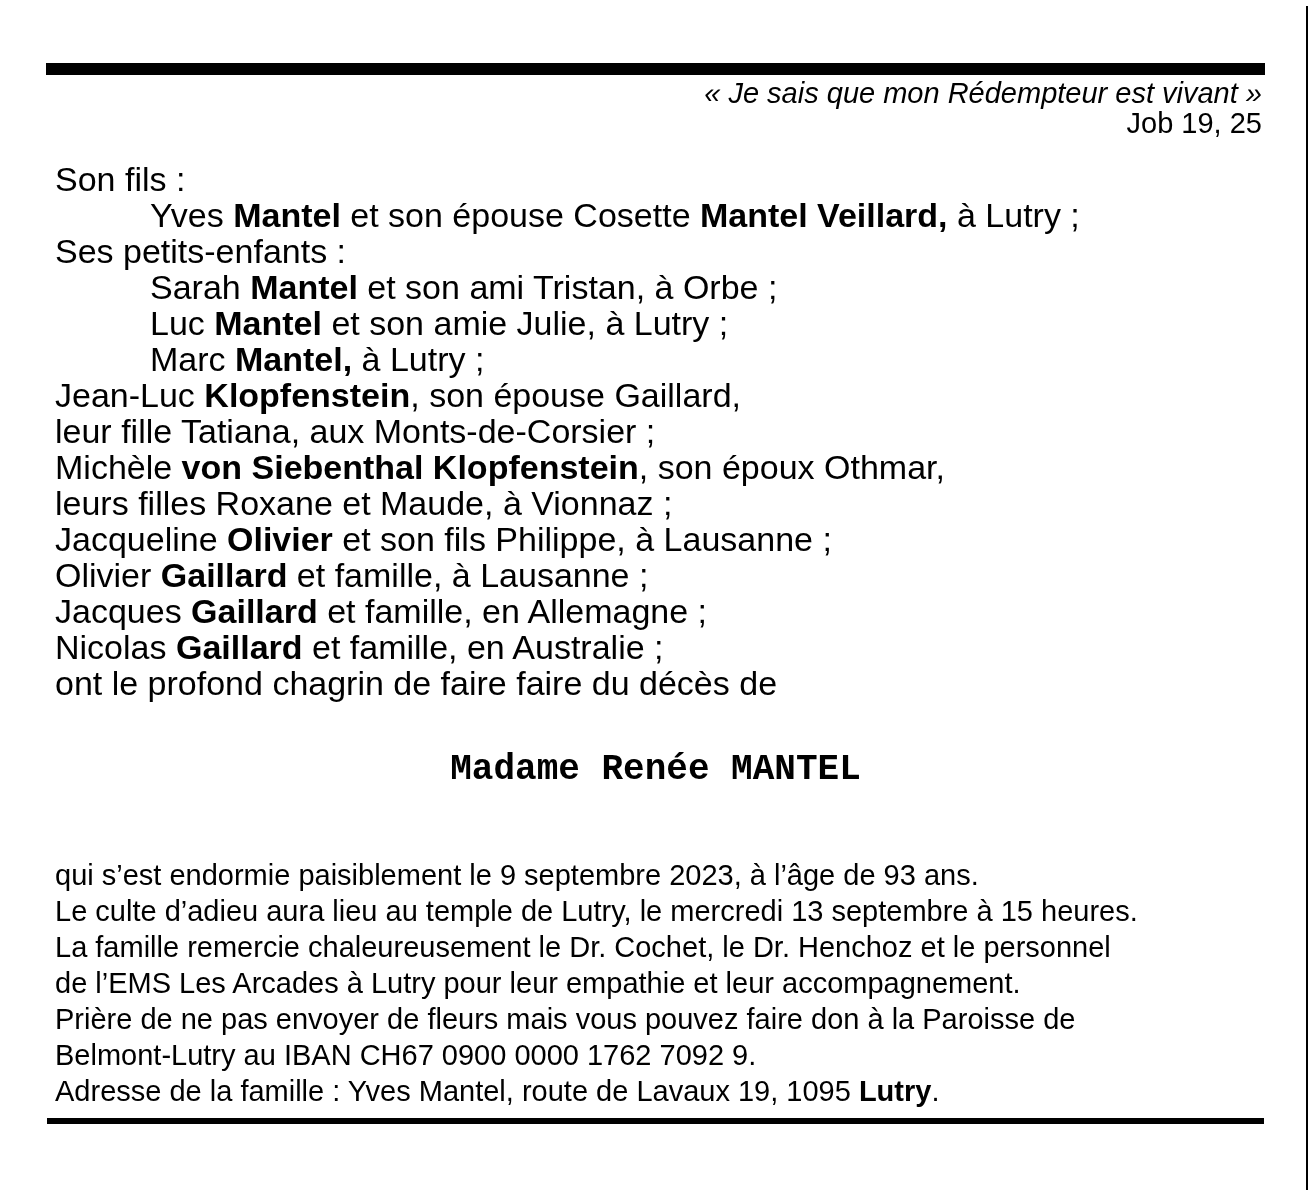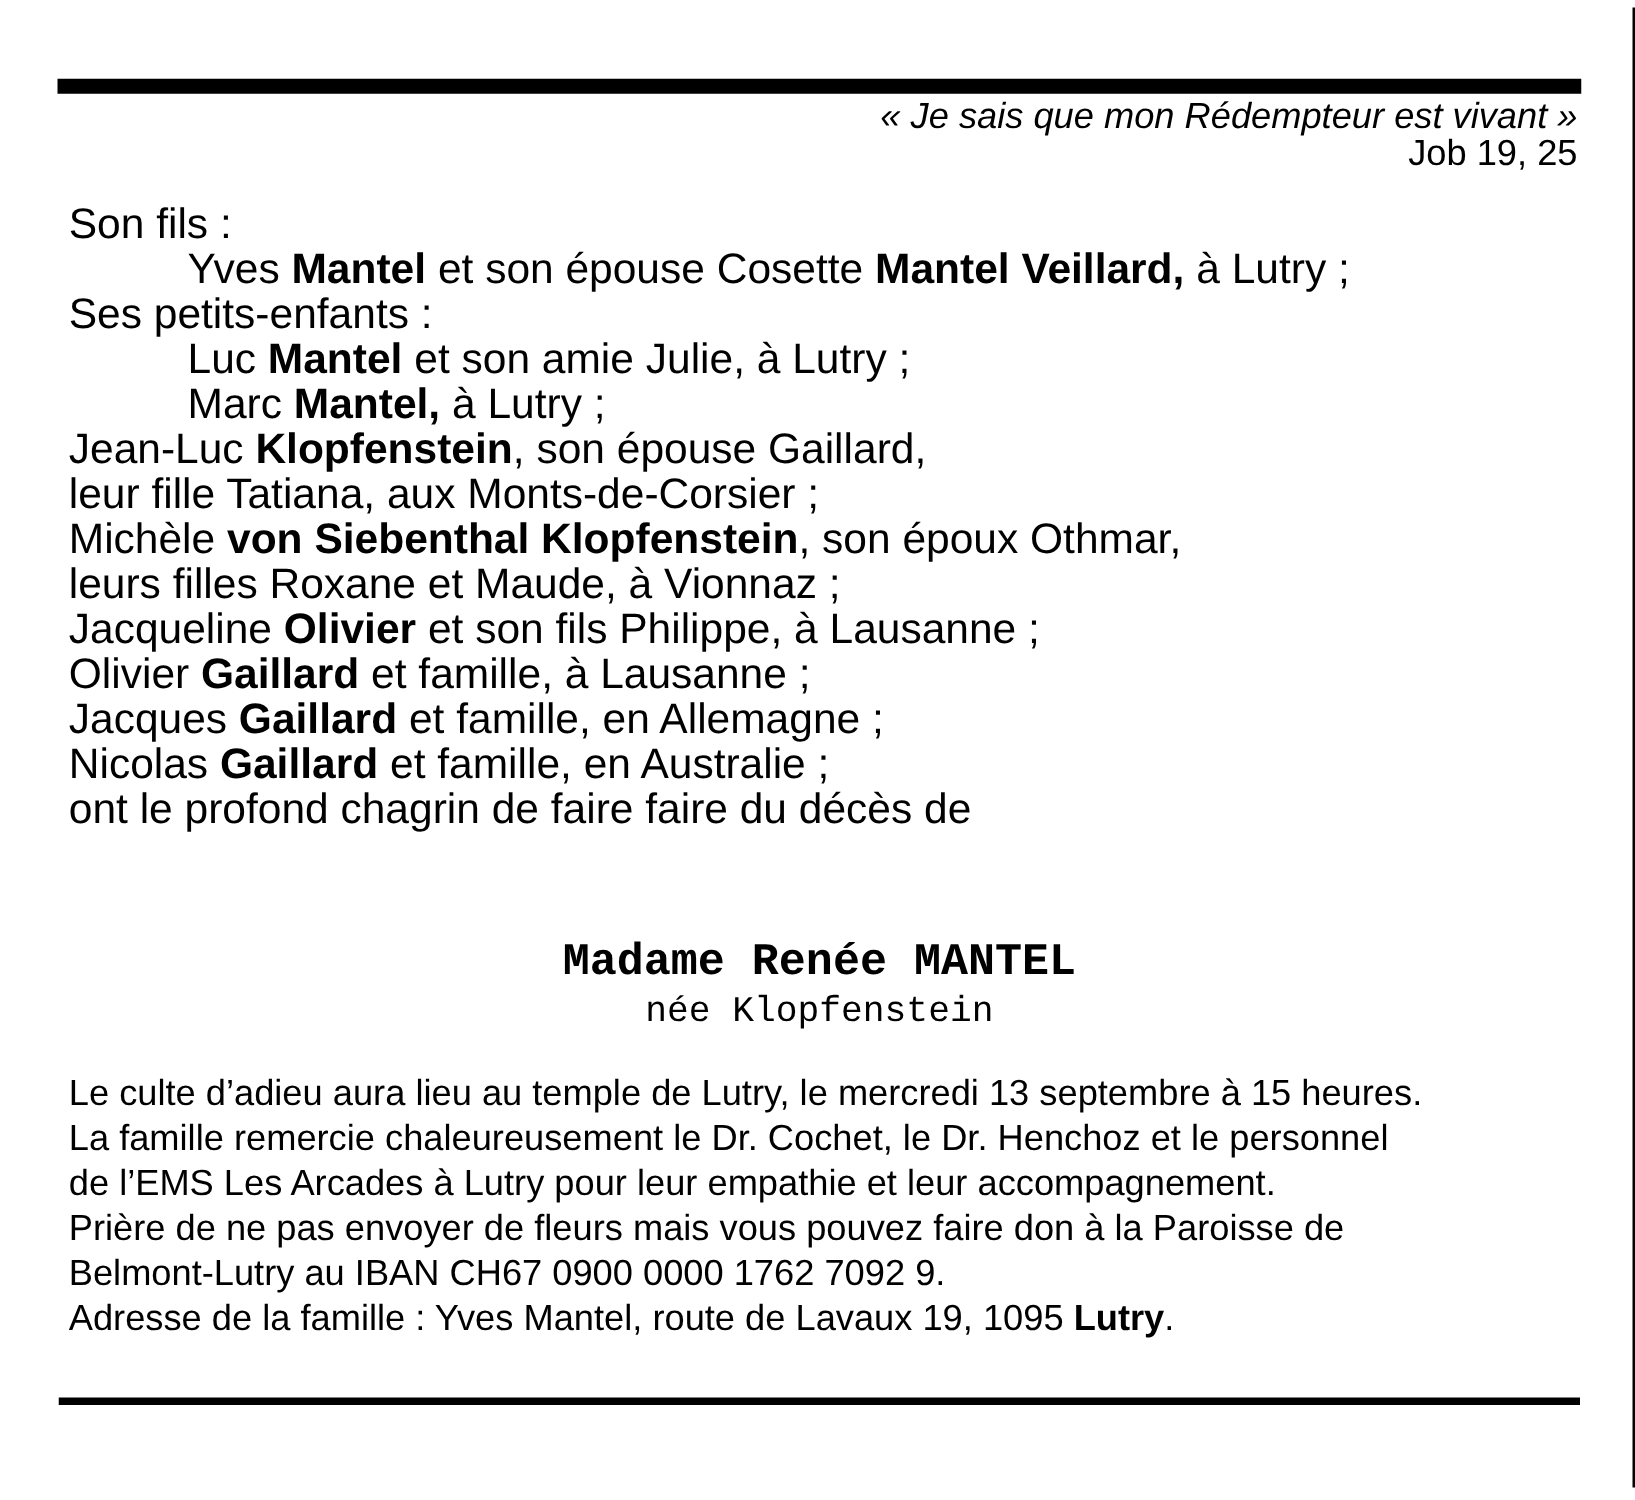--- a/index.html
+++ b/index.html
@@ -64,39 +64,40 @@
 
   <div class="epigraph">
     <div class="quote">« Je sais que mon Rédempteur est vivant »</div>
     <div class="source">Job 19, 25</div>
   </div>
 
   <div class="family-list">
       <div class="line"><span>Son fils :</span></div>
       <div class="line indent"><span>Yves </span><span class="seg-bold">Mantel</span><span> et son épouse Cosette </span><span class="seg-bold">Mantel Veillard,</span><span> à Lutry ;</span></div>
       <div class="line"><span>Ses petits-enfants :</span></div>
+      <div class="line indent"><span>Sarah </span><span class="seg-bold">Mantel</span><span> et son ami Tristan, à Orbe ;</span></div>
       <div class="line indent"><span>Luc </span><span class="seg-bold">Mantel</span><span> et son amie Julie, à Lutry ;</span></div>
       <div class="line indent"><span>Marc </span><span class="seg-bold">Mantel,</span><span> à Lutry ;</span></div>
       <div class="line"><span>Jean-Luc </span><span class="seg-bold">Klopfenstein</span><span>, son épouse Gaillard,</span></div>
       <div class="line"><span>leur fille Tatiana, aux Monts-de-Corsier ;</span></div>
       <div class="line"><span>Michèle </span><span class="seg-bold">von Siebenthal Klopfenstein</span><span>, son époux Othmar,</span></div>
       <div class="line"><span>leurs filles Roxane et Maude, à Vionnaz ;</span></div>
       <div class="line"><span>Jacqueline </span><span class="seg-bold">Olivier</span><span> et son fils Philippe, à Lausanne ;</span></div>
       <div class="line"><span>Olivier </span><span class="seg-bold">Gaillard</span><span> et famille, à Lausanne ;</span></div>
       <div class="line"><span>Jacques </span><span class="seg-bold">Gaillard</span><span> et famille, en Allemagne ;</span></div>
       <div class="line"><span>Nicolas </span><span class="seg-bold">Gaillard</span><span> et famille, en Australie ;</span></div>
       <div class="line"><span>ont le profond chagrin de faire faire du décès de</span></div>
     </div>
 
   <div class="deceased-block">
     <div class="deceased-name">Madame Renée MANTEL</div>
-    <div class="deceased-maiden">née Klopfenstein</div>
   </div>
 
   <div class="details">
+      <div class="line"><span>qui s’est endormie paisiblement le 9 septembre 2023, à l’âge de 93 ans.</span></div>
       <div class="line"><span>Le culte d’adieu aura lieu au temple de Lutry, le mercredi 13 septembre à 15 heures.</span></div>
       <div class="line"><span>La famille remercie chaleureusement le Dr. Cochet, le Dr. Henchoz et le personnel</span></div>
       <div class="line"><span>de l’EMS Les Arcades à Lutry pour leur empathie et leur accompagnement.</span></div>
       <div class="line"><span>Prière de ne pas envoyer de fleurs mais vous pouvez faire don à la Paroisse de</span></div>
       <div class="line"><span>Belmont-Lutry au IBAN CH67 0900 0000 1762 7092 9.</span></div>
       <div class="line"><span>Adresse de la famille : Yves Mantel, route de Lavaux 19, 1095 </span><span class="seg-bold">Lutry</span><span>.</span></div>
     </div>
 
   <div class="bottom-rule"></div>
 

